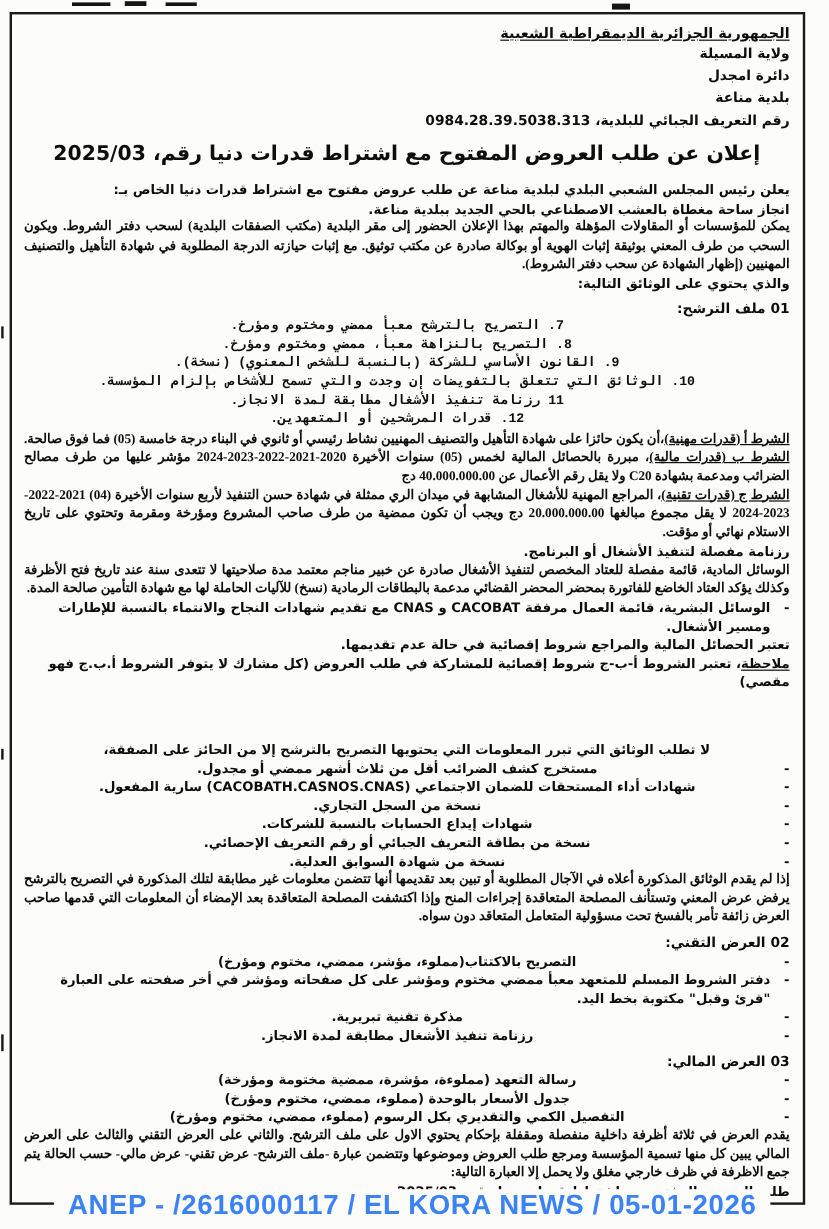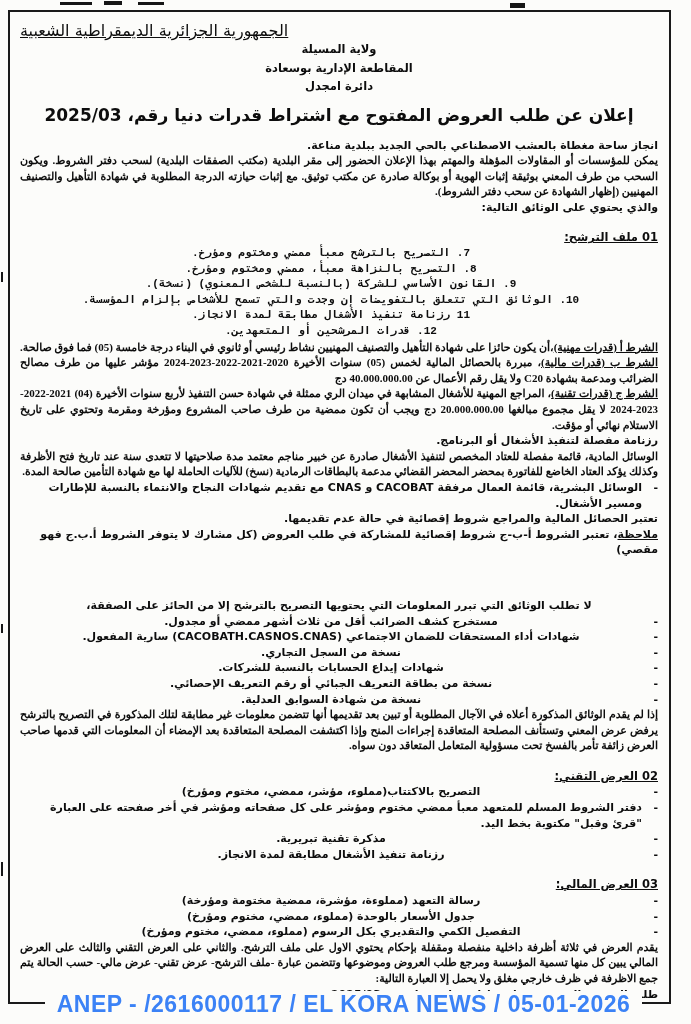--- a/index.html
+++ b/index.html
@@ -8,33 +8,33 @@
     font-family:"DejaVu Sans",sans-serif;color:#0d0d0d;overflow:hidden;
     -webkit-font-smoothing:antialiased;
   }
   
   .doc-frame{
     position:absolute;left:8px;top:10px;width:663px;height:994px;
     border:2.5px solid #1a1a1a;box-sizing:border-box;
     padding:7px 11px 30px 10px;direction:rtl;
   }
   .republic-title{
-    text-align:left;font-size:16px;font-weight:normal;
+    text-align:right;font-size:12px;font-weight:bold;
     text-decoration:underline;margin:2px 0 0 0;
   }
-  .agency-block{text-align:center;font-weight:bold;font-size:11.5px;line-height:18.5px;}
+  .agency-block{text-align:right;font-weight:bold;font-size:11.5px;line-height:18.5px;}
   .announce-title{
     text-align:center;font-weight:bold;font-size:17px;margin:9px 0 13px 0;
   }
   .doc-body{font-weight:bold;}
   .ln{font-size:11px;line-height:15.6px;min-height:15px;}
   .ln-r{text-align:right;}
   .ln-c{text-align:center;margin-top:40px;}
   .ln-j{text-align:justify;font-family:Liberation Serif, serif;}
-  .ln-sec{text-align:right;text-decoration:underline;font-size:11.5px;margin-top:15px;}
+  .ln-sec{text-align:right;font-size:11.5px;margin-top:5px;}
   .ln-num{text-align:center;padding-left:4px;padding-right:20px;font-family:Liberation Mono, monospace;}
   .ln-dash{display:flex;align-items:flex-start;}
   .ln-dash .dash{flex:0 0 16px;text-align:right;}
   .ln-dash .dtext{flex:1;text-align:center;}
   .ln-dash.wide .dtext{text-align:right;}
   .lead{text-decoration:underline;}
   
   .anep{
     position:absolute;left:8px;right:12px;top:986px;height:36px;
     display:flex;align-items:center;justify-content:center;
@@ -66,27 +66,29 @@
   <span class="artifact a5"></span>
   <span class="artifact a6"></span>
   <span class="artifact a7"></span>
 
   <div class="doc-frame">
 
     <div class="republic-title">الجمهورية الجزائرية الديمقراطية الشعبية</div>
 
     <div class="agency-block">
       <div>ولاية المسيلة</div>
-      <div>المقاطعة الإدارية بوسعادة</div>
       <div>دائرة امجدل</div>
+      <div>بلدية مناعة</div>
+      <div>رقم التعريف الجبائي للبلدية، 0984.28.39.5038.313</div>
     </div>
 
     <div class="announce-title">إعلان عن طلب العروض المفتوح مع اشتراط قدرات دنيا رقم، 2025/03</div>
 
     <div class="doc-body" id="doc-body">
+        <div class="ln ln-r">يعلن رئيس المجلس الشعبي البلدي لبلدية مناعة عن طلب عروض مفتوح مع اشتراط قدرات دنيا الخاص بـ:</div>
         <div class="ln ln-r">انجاز ساحة مغطاة بالعشب الاصطناعي بالحي الجديد ببلدية مناعة.</div>
         <div class="ln ln-j">يمكن للمؤسسات أو المقاولات المؤهلة والمهتم بهذا الإعلان الحضور إلى مقر البلدية (مكتب الصفقات البلدية) لسحب دفتر الشروط. ويكون السحب من طرف المعني بوثيقة إثبات الهوية أو بوكالة صادرة عن مكتب توثيق. مع إثبات حيازته الدرجة المطلوبة في شهادة التأهيل والتصنيف المهنيين (إظهار الشهادة عن سحب دفتر الشروط).</div>
         <div class="ln ln-r">والذي يحتوي على الوثائق التالية:</div>
         <div class="ln ln-sec">01 ملف الترشح:</div>
         <div class="ln ln-num">7. التصريح بالترشح معبأ ممضي ومختوم ومؤرخ.</div>
         <div class="ln ln-num">8. التصريح بالنزاهة معبأ، ممضي ومختوم ومؤرخ.</div>
         <div class="ln ln-num">9. القانون الأساسي للشركة (بالنسبة للشخص المعنوي) (نسخة).</div>
         <div class="ln ln-num">10. الوثائق التي تتعلق بالتفويضات إن وجدت والتي تسمح للأشخاص بإلزام المؤسسة.</div>
         <div class="ln ln-num">11 رزنامة تنفيذ الأشغال مطابقة لمدة الانجاز.</div>
         <div class="ln ln-num">12. قدرات المرشحين أو المتعهدين.</div>

